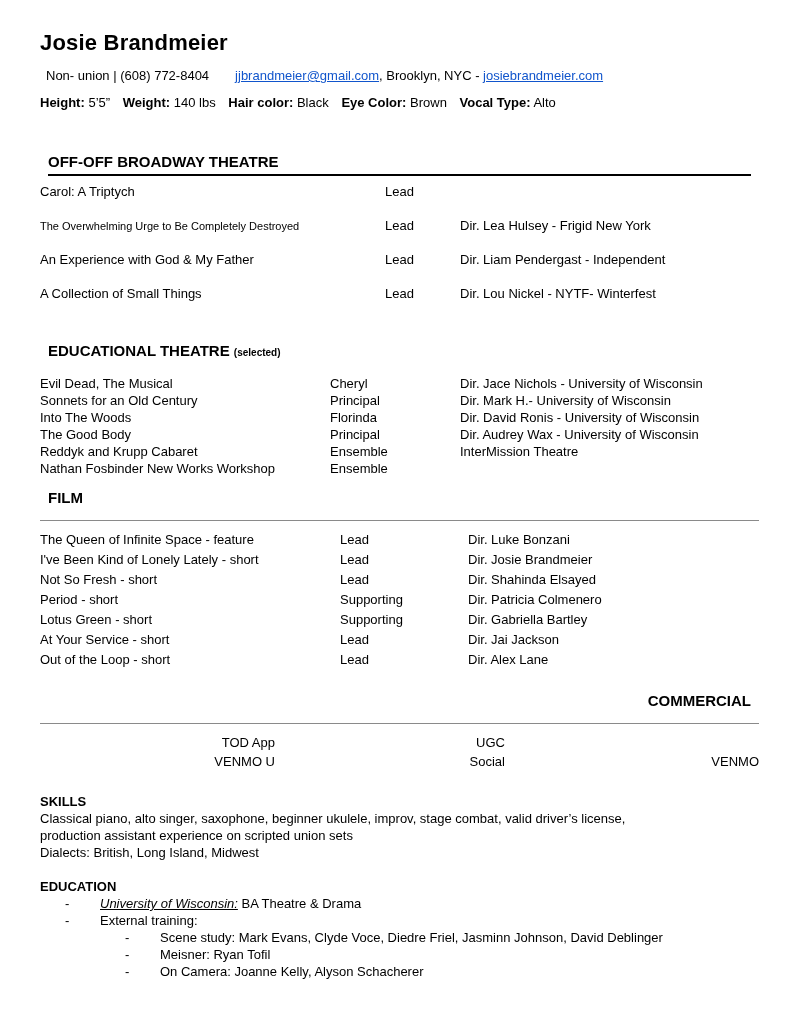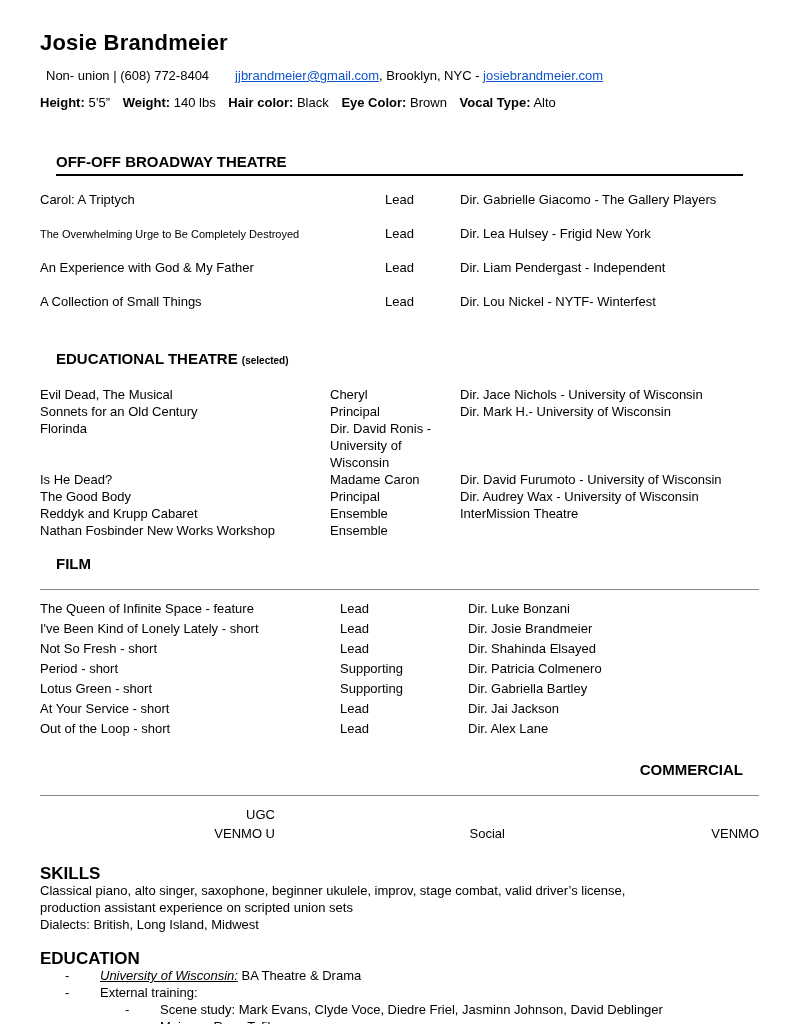--- a/index.html
+++ b/index.html
@@ -15,21 +15,21 @@
   
   .name { font-size: 22px; font-weight: bold; margin: 0 0 12px 0; letter-spacing: 0.2px; }
   .contact { margin: 0 0 11px 6px; line-height: 16px; }
   .link { color: #1155cc; text-decoration: underline; cursor: pointer; }
   .email-gap { margin-left: 26px; }
   .stats { margin: 0; line-height: 16px; }
   .stats .pair { margin-right: 9px; white-space: nowrap; }
   .stats b { font-weight: bold; }
 
   
-  .sec-heading { font-size: 15px; font-weight: bold; margin: 16px; line-height: 18px; }
+  .sec-heading { font-size: 15px; font-weight: bold; margin: 8px; line-height: 18px; }
   .rule-black { border-bottom: 2px solid #000; padding-bottom: 3px; }
   .heading-note { font-size: 10px; font-weight: bold; }
   .rule-grey { border: none; border-top: 1px solid #8a8a8a; margin: 13px 0 9px 0; }
 
   
   .row { display: grid; line-height: 16px; }
   .offoff-rows { margin-top: 7px; }
   .offoff-rows .row { grid-template-columns: 345px 75px 1fr; margin-bottom: 18px; }
   .offoff-rows .row .small-title { font-size: 11px; align-self: center; }
 
@@ -40,21 +40,21 @@
   .sec-film { margin-top: 12px; }
   .film-rows .row { grid-template-columns: 300px 128px 1fr; line-height: 20px; }
 
   .sec-commercial { margin-top: 22px; text-align: right; }
   .com-rows .row { grid-template-columns: 235px 230px 1fr; line-height: 19px; }
 
   .sec-offoff { margin-top: 42px; }
 
   
   .sec-skills { margin-top: 22px; }
-  .mini-heading { font-size: 17px; font-weight: bold; margin: 0; line-height: 17px; }
+  .mini-heading { font-size: 13px; font-weight: bold; margin: 0; line-height: 17px; }
   .skills-line { line-height: 17px; }
 
   .sec-education { margin-top: 17px; }
   .edu-item { display: flex; line-height: 17px; }
   .edu-item.l1 { padding-left: 25px; }
   .edu-item.l2 { padding-left: 85px; }
   .edu-item .dash { width: 35px; flex: 0 0 35px; }
   .school { font-style: italic; text-decoration: underline; }
 </style>
 </head>
@@ -73,21 +73,20 @@
     <span class="pair"><b>Eye Color:</b> <span>Brown</span></span>
     <span class="pair"><b>Vocal Type:</b> <span>Alto</span></span>
   </p>
 
   <section class="sec-offoff">
     <h2 class="sec-heading rule-black">OFF-OFF BROADWAY THEATRE</h2>
     <div class="offoff-rows">
       <div class="row">
         <span>Carol: A Triptych</span>
         <span>Lead</span>
-        <span>Dir. Gabrielle Giacomo - The Gallery Players</span>
       </div>
       <div class="row">
         <span class="small-title">The Overwhelming Urge to Be Completely Destroyed</span>
         <span>Lead</span>
         <span>Dir. Lea Hulsey - Frigid New York</span>
       </div>
       <div class="row">
         <span>An Experience with God &amp; My Father</span>
         <span>Lead</span>
         <span>Dir. Liam Pendergast - Independent</span>
@@ -107,27 +106,23 @@
         <span>Evil Dead, The Musical</span>
         <span>Cheryl</span>
         <span>Dir. Jace Nichols - University of Wisconsin</span>
       </div>
       <div class="row">
         <span>Sonnets for an Old Century</span>
         <span>Principal</span>
         <span>Dir. Mark H.- University of Wisconsin</span>
       </div>
       <div class="row">
+        <span>Into The Woods</span>
         <span>Florinda</span>
         <span>Dir. David Ronis - University of Wisconsin</span>
-      </div>
-      <div class="row">
-        <span>Is He Dead?</span>
-        <span>Madame Caron</span>
-        <span>Dir. David Furumoto - University of Wisconsin</span>
       </div>
       <div class="row">
         <span>The Good Body</span>
         <span>Principal</span>
         <span>Dir. Audrey Wax - University of Wisconsin</span>
       </div>
       <div class="row">
         <span>Reddyk and Krupp Cabaret</span>
         <span>Ensemble</span>
         <span>InterMission Theatre</span>
@@ -179,20 +174,21 @@
         <span>Dir. Alex Lane</span>
       </div>
     </div>
   </section>
 
   <section class="sec-commercial">
     <h2 class="sec-heading">COMMERCIAL</h2>
     <hr class="rule-grey">
     <div class="com-rows">
       <div class="row">
+        <span>TOD App</span>
         <span>UGC</span>
       </div>
       <div class="row">
         <span>VENMO U</span>
         <span>Social</span>
         <span>VENMO</span>
       </div>
     </div>
   </section>
 

